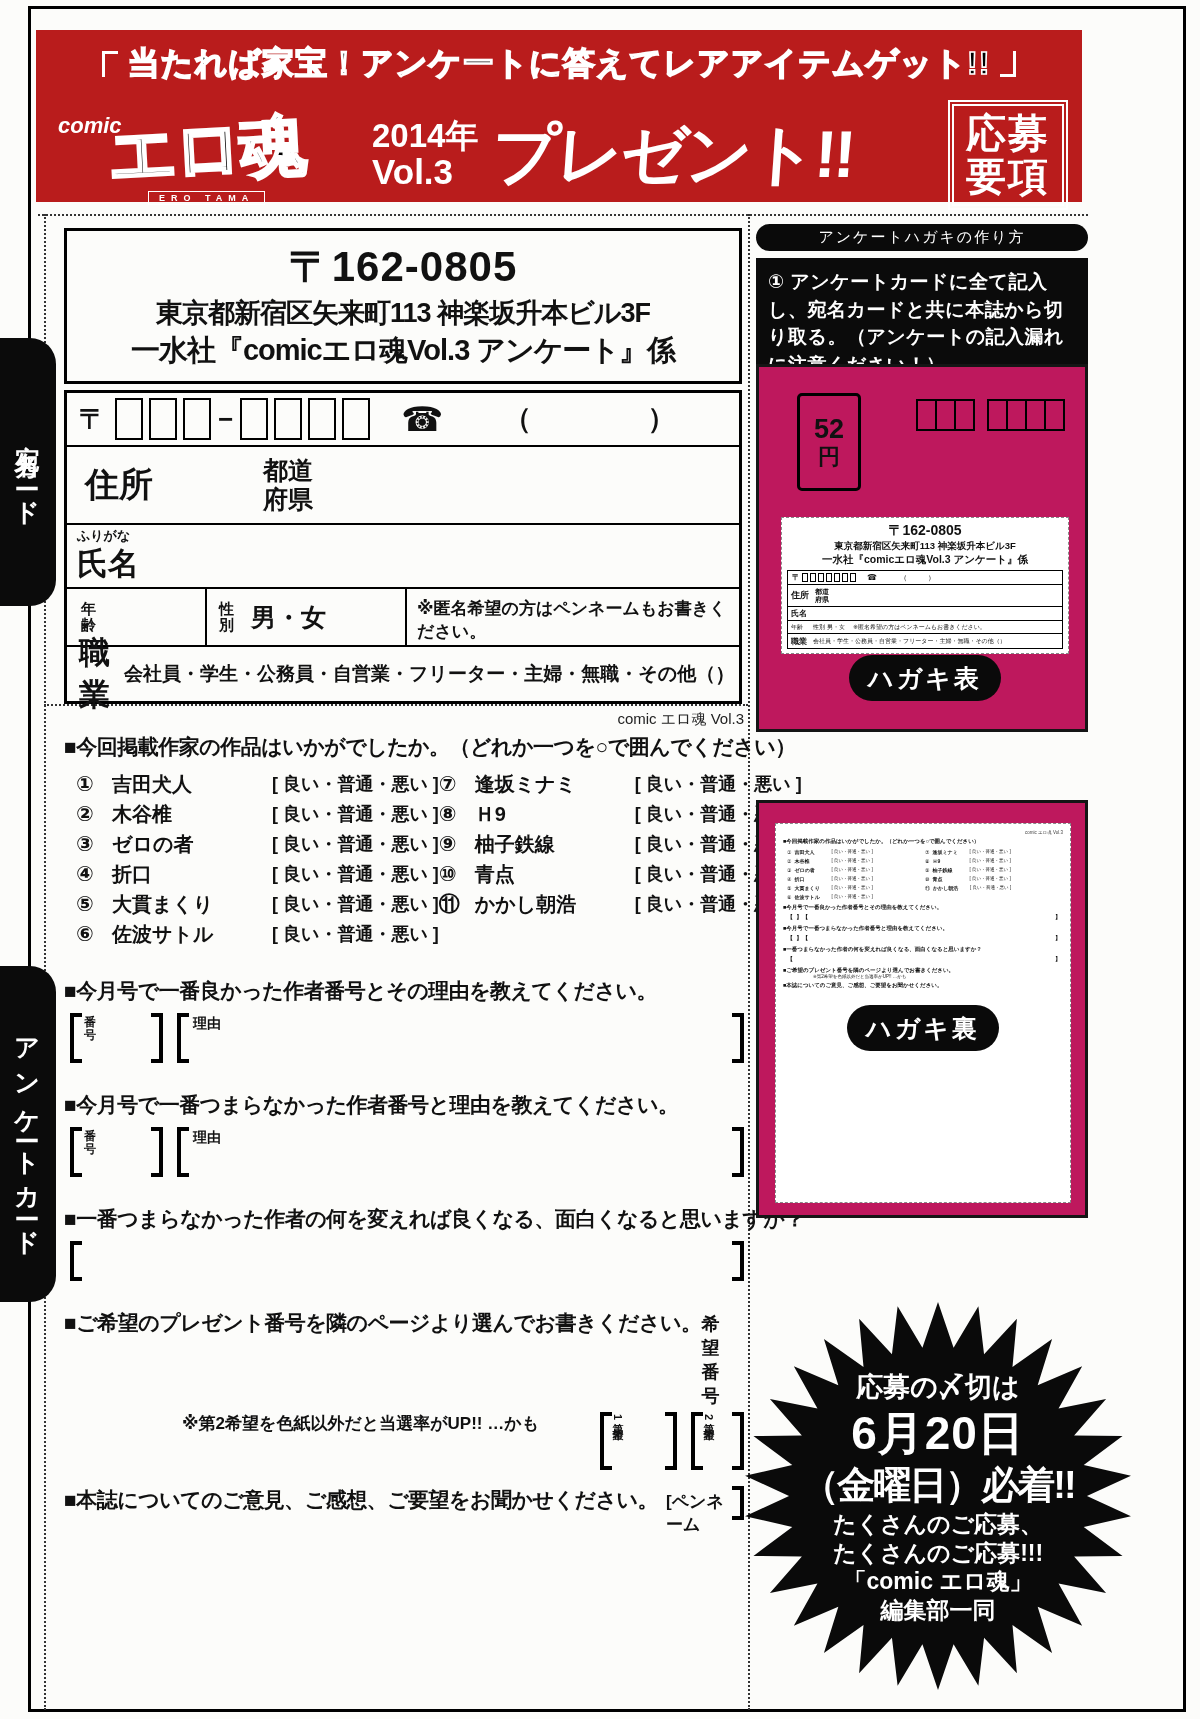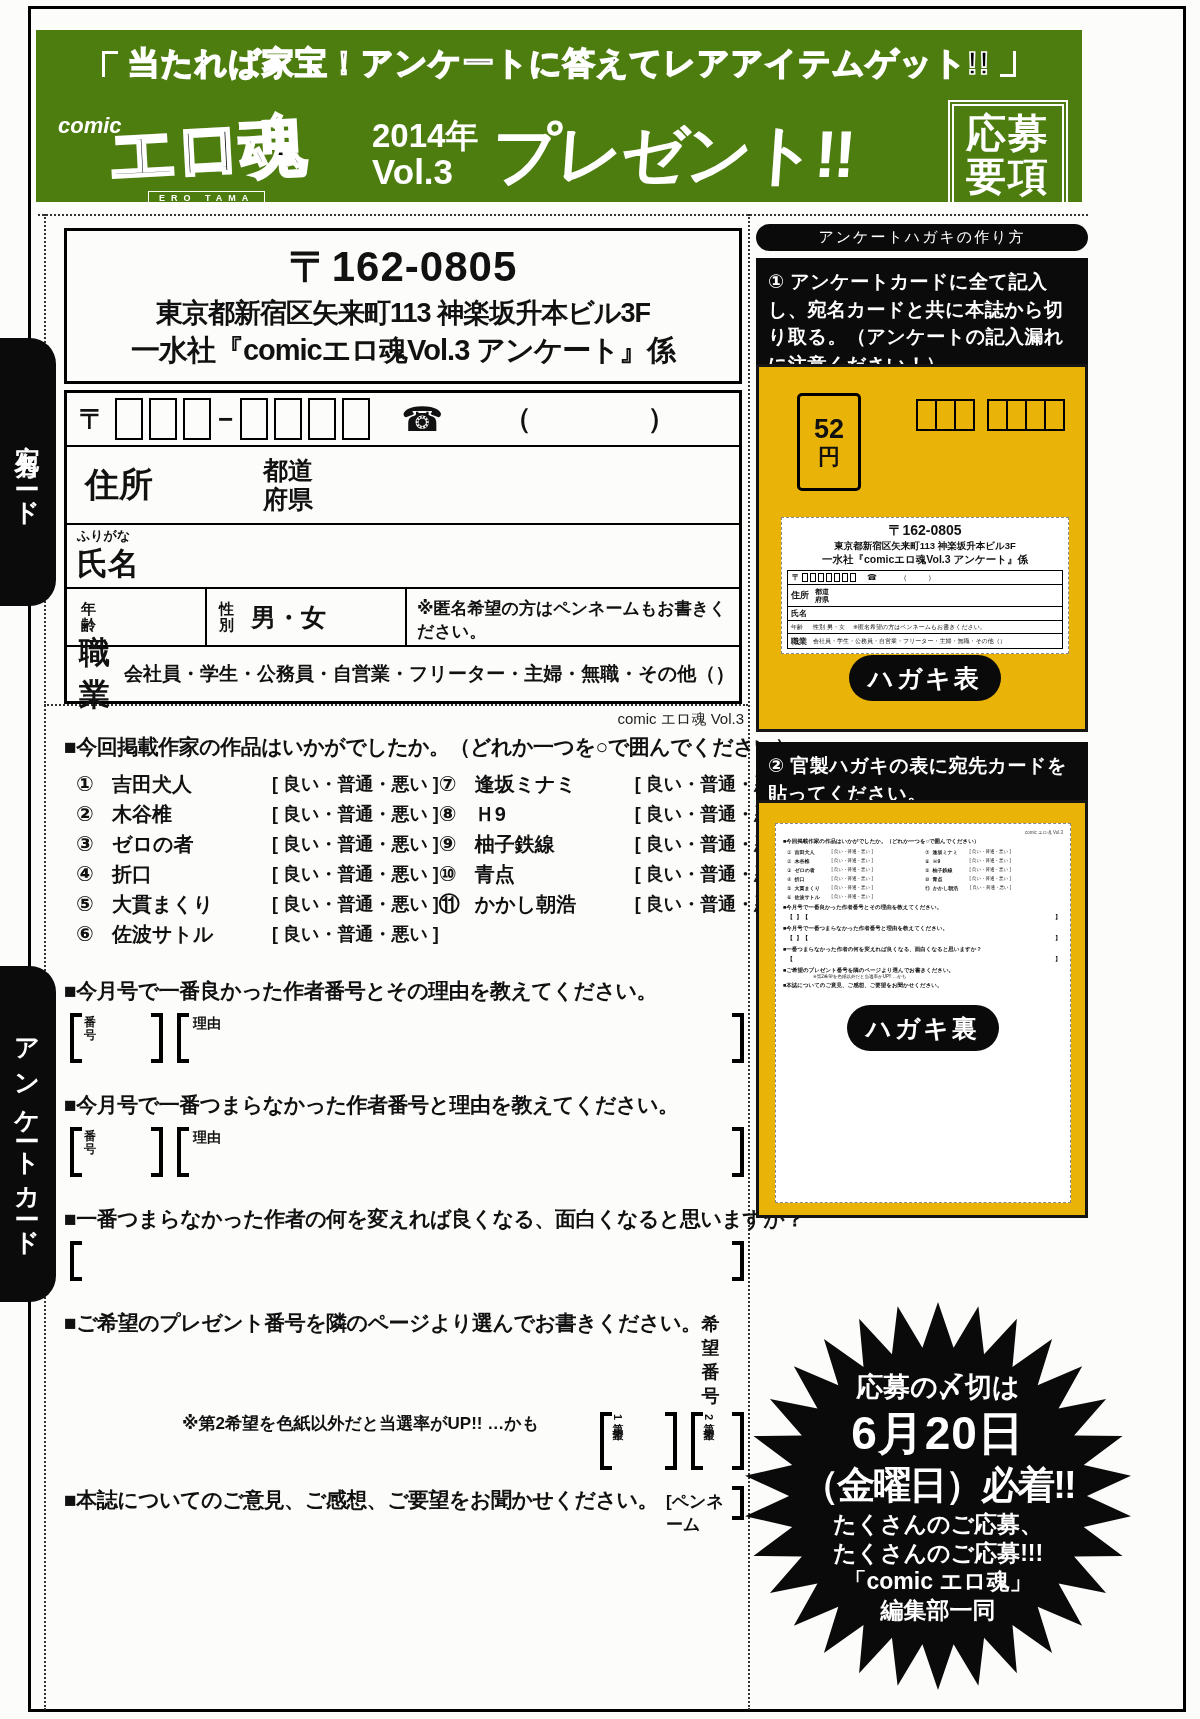--- a/index.html
+++ b/index.html
@@ -10,21 +10,21 @@
   }
   .page {
     position:relative; width:1200px; height:1719px; margin:0 auto;
     background:#fcfcfa; overflow:hidden;
   }
   .frame { position:absolute; left:28px; top:6px; width:1158px; height:1706px;
     border:3px solid #000; pointer-events:none; }
 
   
   .banner { position:absolute; left:36px; top:30px; width:1046px; height:172px;
-    background:#4d7c0f; color:#fff; }
+    background:#b91c1c; color:#fff; }
   .headline-row { display:flex; justify-content:center; align-items:center; padding-top:10px; height:58px; }
   .corner-l { width:16px; height:26px; border-left:3px solid #fff; border-top:3px solid #fff; margin-right:10px; }
   .corner-r { width:16px; height:26px; border-right:3px solid #fff; border-bottom:3px solid #fff; margin-left:10px; }
   .headline { font-size:32px; font-weight:800; letter-spacing:1px;
     color:#000; -webkit-text-stroke:1.6px #fff; white-space:nowrap; }
   .banner-main { display:flex; align-items:center; padding:0 14px 0 20px; margin-top:12px; }
   .logo-wrap { position:relative; width:310px; height:104px; flex:none; }
   .logo-comic { position:absolute; left:2px; top:10px; font-size:22px; font-style:italic; font-weight:800; color:#fff; }
   .logo-main { position:absolute; left:52px; top:2px; font-size:68px; font-weight:900; letter-spacing:-4px;
     color:#000; -webkit-text-stroke:2.5px #fff; transform:rotate(-3deg); white-space:nowrap; }
@@ -111,21 +111,21 @@
   .q6-row { display:flex; align-items:flex-start; margin-top:16px; }
   .pen-lbl { font-size:17px; font-weight:700; margin:4px 0 0 8px; }
 
   
   .pill-title { position:absolute; left:756px; top:224px; width:332px; height:27px; background:#0a0a0a;
     border-radius:14px; color:#fff; font-size:15px; letter-spacing:2px;
     display:flex; align-items:center; justify-content:center; }
   .step-box { position:absolute; left:756px; width:332px; background:#0b0b0b; color:#fff;
     font-size:19px; font-weight:600; line-height:1.45; padding:10px 12px; letter-spacing:0.5px; }
   .step1 { top:258px; } .step2 { top:742px; } .step3 { top:1226px; }
-  .mock-box { position:absolute; left:756px; width:332px; border:3px solid #151515; background:#eab308; }
+  .mock-box { position:absolute; left:756px; width:332px; border:3px solid #151515; background:#be185d; }
   .mock-front { top:364px; height:368px; }
   .mock-back { top:800px; height:418px; }
   .stamp { position:absolute; left:38px; top:26px; width:64px; height:98px; border:3px solid #000;
     border-radius:5px; display:flex; flex-direction:column; align-items:center; justify-content:center; line-height:1.1; }
   .stamp-num { font-size:27px; font-weight:900; }
   .stamp-unit { font-size:22px; font-weight:900; }
   .zip-mini-group { position:absolute; right:20px; top:32px; display:flex; gap:14px; }
   .zip-mini-group .grp { display:flex; }
   .zm { width:21px; height:32px; border:2px solid #000; margin-left:-2px; }
   .mini-addr { position:absolute; left:22px; top:150px; width:288px; border:1px dashed #888; padding:4px 5px; background:#fff; }
@@ -453,21 +453,20 @@
           <span class="ma-small">会社員・学生・公務員・自営業・フリーター・主婦・無職・その他（</span>
           <span class="ma-small">）</span>
         </div>
       </div>
     </div>
     <div class="hagaki-pill pill-front">
       <span>ハガキ表</span>
     </div>
   </div>
 
-  <div class="step-box step2">② 官製ハガキの表に宛先カードを貼ってください。</div>
 
   <div class="mock-box mock-back">
     <div class="mini-survey">
       <div class="ms-vol">comic エロ魂 Vol.3</div>
       <div class="ms-q">■今回掲載作家の作品はいかがでしたか。（どれか一つを○で囲んでください）</div>
       <div class="ms-authors">
 
           <div class="ms-arow">
             <span class="ms-no">①</span>
             <span class="ms-name">吉田犬人</span>

